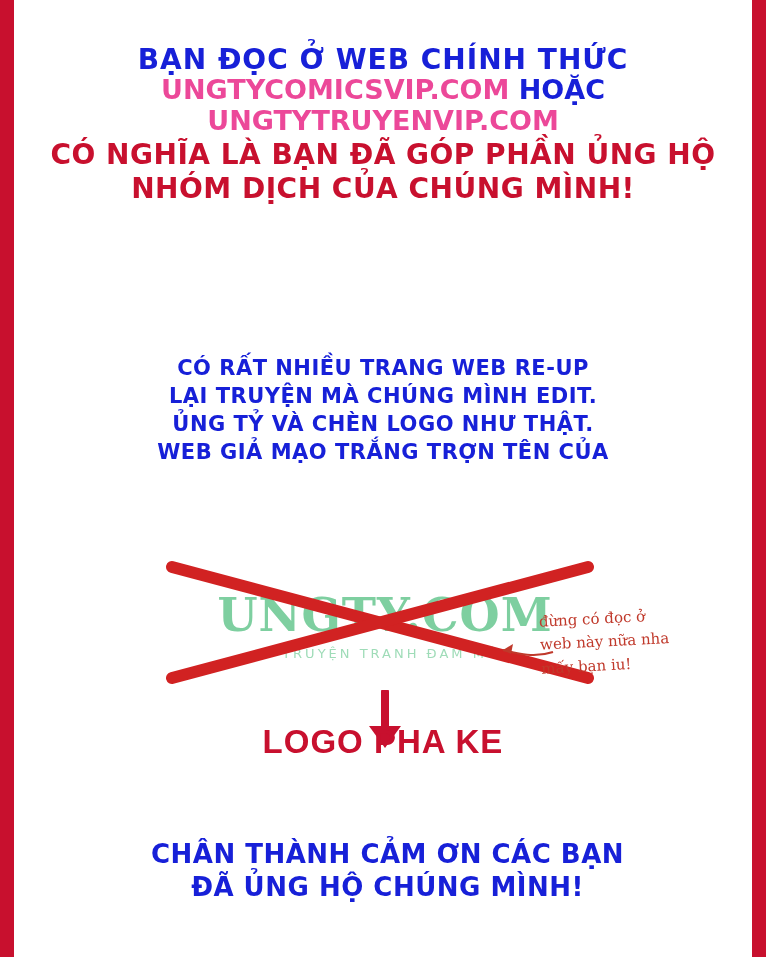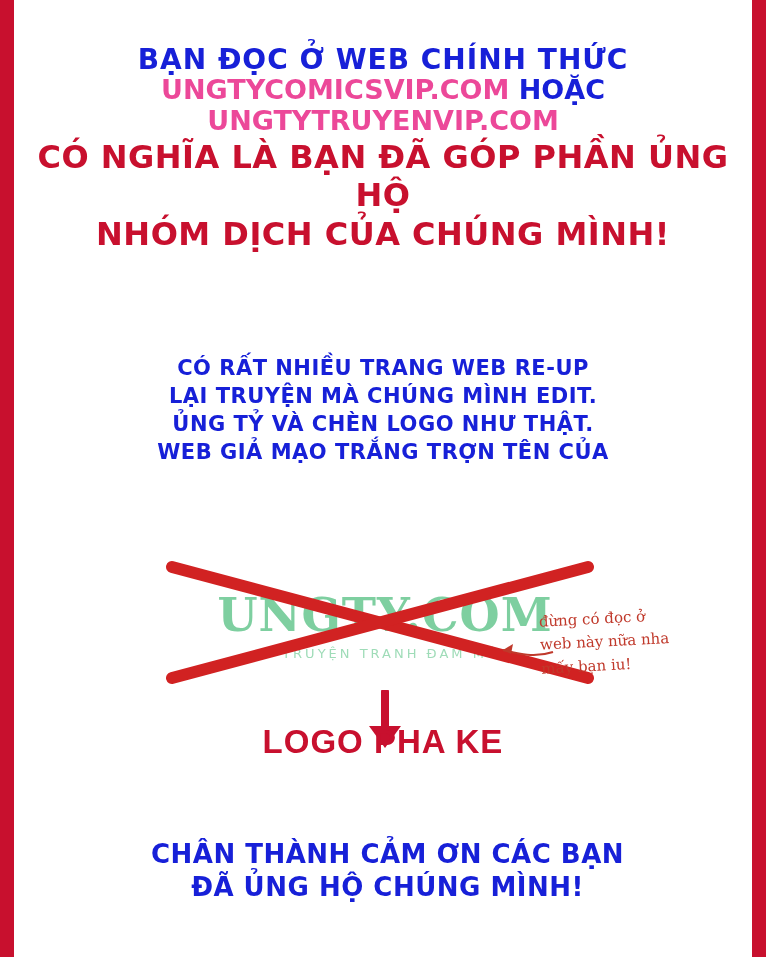--- a/index.html
+++ b/index.html
@@ -48,21 +48,21 @@
     margin-top: 24px;
   }
   .headline .l1 { font-size: 28px; letter-spacing: 1px;}
   .headline .l2 { font-size: 27px; letter-spacing: 0px;}
   .headline .l3 { font-size: 27px; }
   .headline .red { color: #ec4899; }
 
   .sub {
     top: 138px;
     color: #c8102e;
-    font-size: 32px;
+    font-size: 28px;
     line-height: 1.2;
     letter-spacing: 0.5px;
   }
 
   .para1 {
     top: 243px;
     color: #1720d8;
     font-size: 25px;
     line-height: 1.3;
   }

